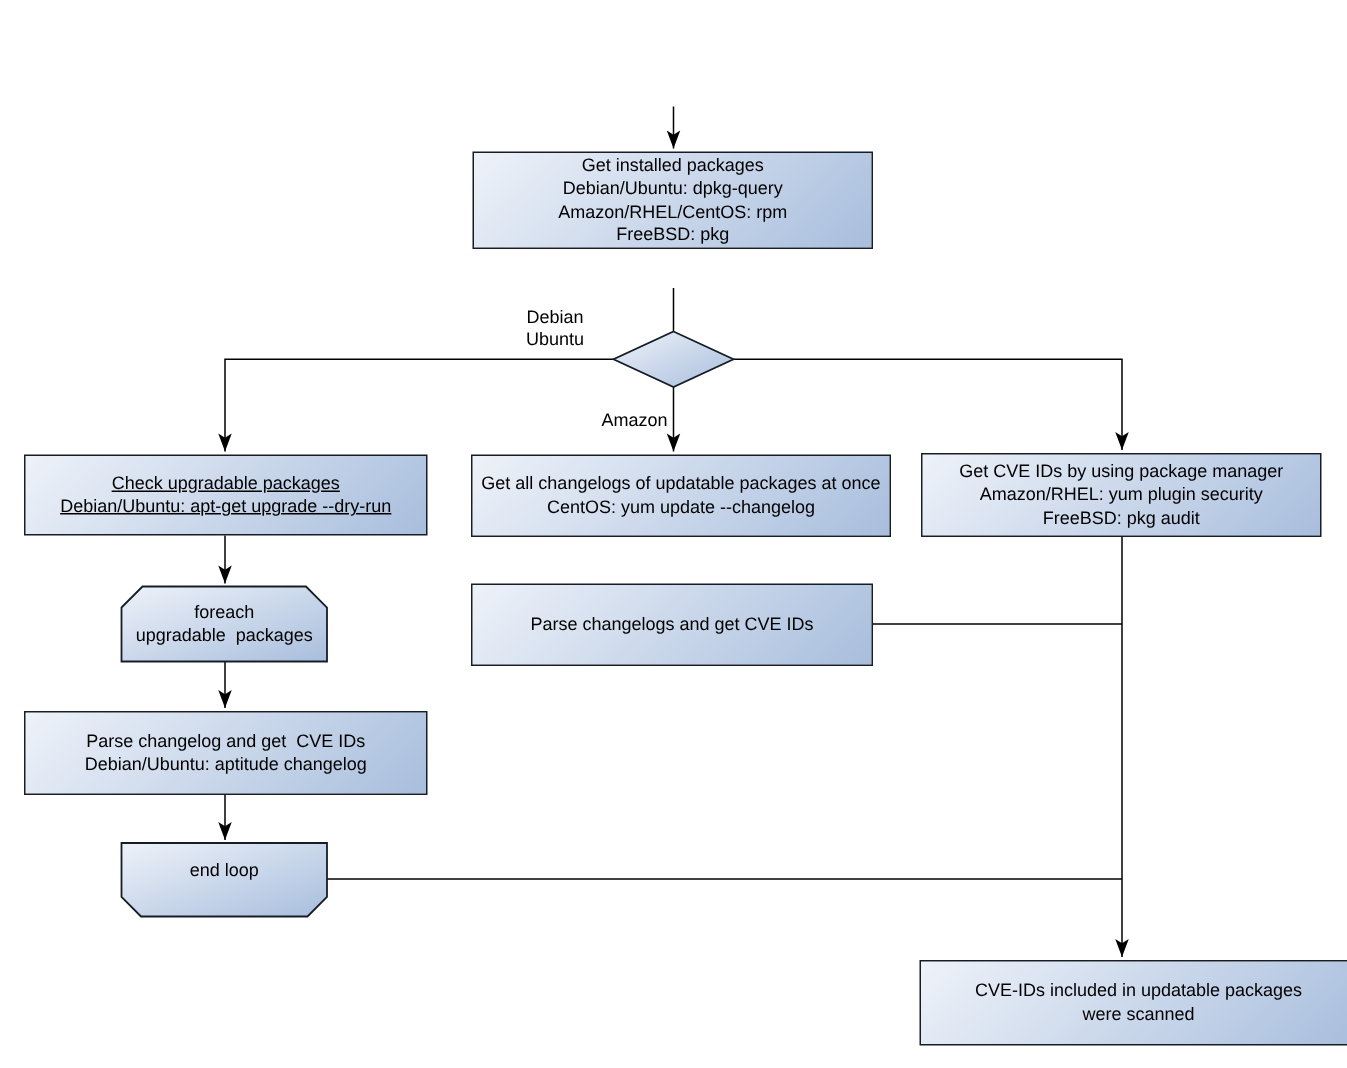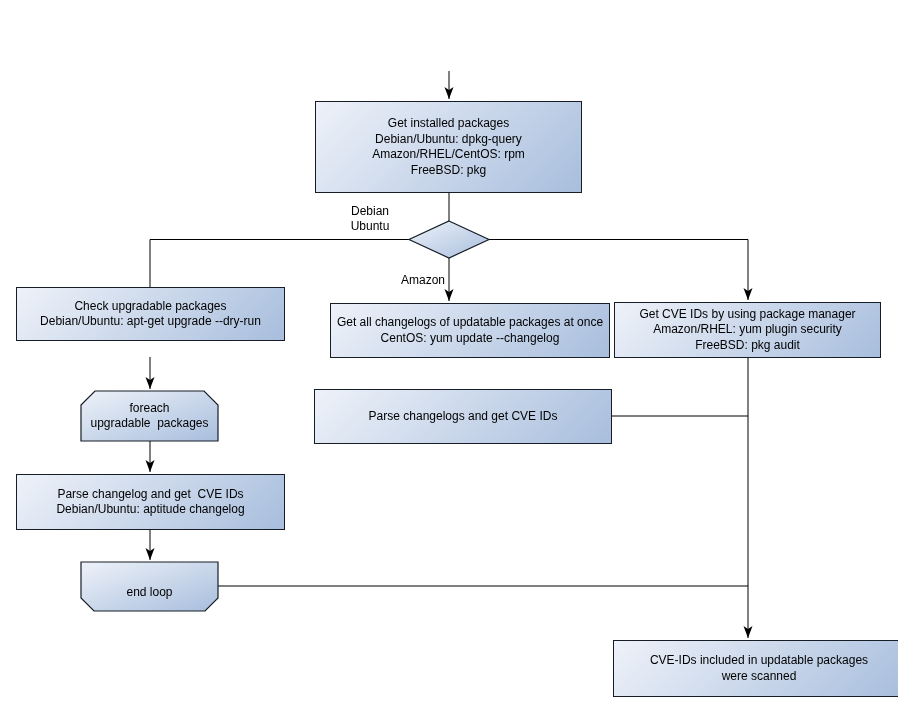--- a/index.html
+++ b/index.html
@@ -29,27 +29,27 @@
     border:1px solid var(--node-border);
     background:linear-gradient(135deg,var(--node-fill-light) 0%,var(--node-fill-dark) 100%);
   }
   .node.bare{border:none;background:none;}
   .edge-label{
     position:absolute;text-align:center;
     font-size:12px;line-height:15px;white-space:pre;
   }
   
   #n-detect{left:315px;top:14px;width:267px;height:57px;}
-  #n-installed{left:315px;top:101px;width:267px;height:92px;}
-  #n-check{left:16px;top:287px;width:269px;height:54px;}
+  #n-installed{left:315px;top:101px;width:267px;height:65px;}
+  #n-check{left:16px;top:303px;width:269px;height:54px;text-decoration:underline;}
   #n-foreach{left:81px;top:391px;width:137px;height:50px;}
   #n-parse-deb{left:16px;top:474px;width:269px;height:56px;}
-  #n-endloop{left:81px;top:562px;width:137px;height:38px;margin-top:12px;}
-  #n-changelogs{left:330px;top:303px;width:280px;height:55px;}
-  #n-parse-centos{left:314px;top:389px;width:298px;height:55px;}
+  #n-endloop{left:81px;top:562px;width:137px;height:38px;}
+  #n-changelogs{left:314px;top:303px;width:280px;height:55px;}
+  #n-parse-centos{left:314px;top:389px;width:268px;height:55px;}
   #n-cve-mgr{left:614px;top:302px;width:267px;height:56px;}
   #n-scanned{left:613px;top:640px;width:292px;height:57px;}
   #l-debian{left:338px;top:204px;width:64px;}
   #l-amazon{left:490px;top:194px;width:66px;}
   #l-centos{left:398px;top:273px;width:50px;}
 </style>
 </head>
 <body>
 
 <div class="canvas">

